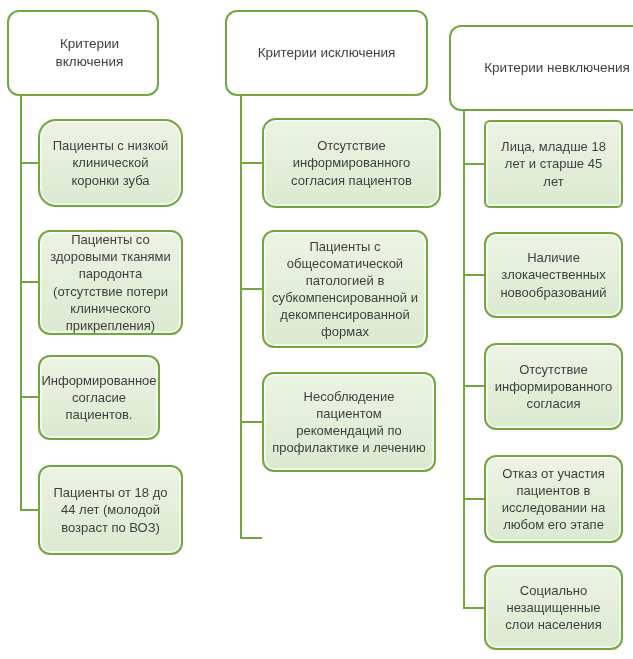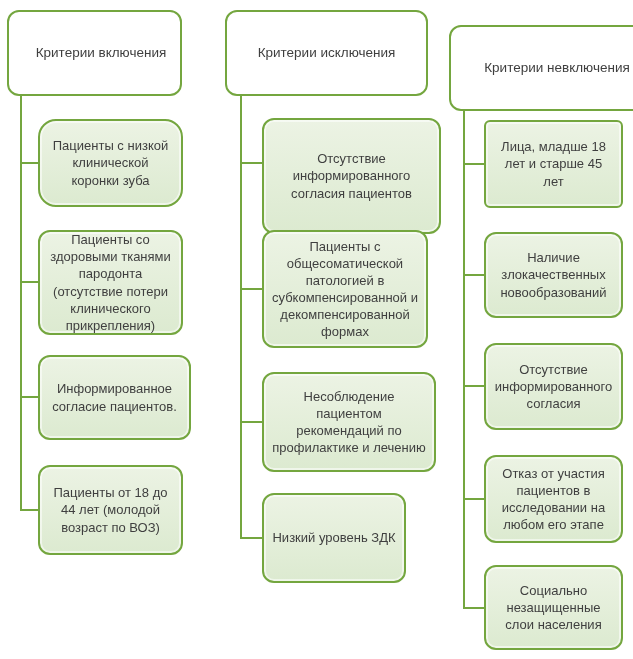--- a/index.html
+++ b/index.html
@@ -40,34 +40,34 @@
   .item-box {
     background: linear-gradient(var(--item-fill-top), var(--item-fill-bottom));
     box-shadow: inset 0 0 0 2px rgba(255,255,255,0.55);
     z-index: 2;
   }
   .vline, .hline { position: absolute; background: var(--border); z-index: 1; }
   .vline { width: 2px; }
   .hline { height: 2px; }
 
   
-  .c1h  { left: 7px;   top: 10px;  width: 175px; height: 86px; padding-left: 20px; }
+  .c1h  { left: 7px;   top: 10px;  width: 152px; height: 86px; padding-left: 20px; }
   .c1i1 { left: 38px;  top: 119px; width: 145px; height: 88px; border-radius: 18px; }
   .c1i2 { left: 38px;  top: 230px; width: 145px; height: 105px; }
-  .c1i3 { left: 38px;  top: 355px; width: 153px; height: 85px; }
+  .c1i3 { left: 38px;  top: 355px; width: 122px; height: 85px; }
   .c1i4 { left: 38px;  top: 465px; width: 145px; height: 90px; }
   .c1v  { left: 20px;  top: 95px;  height: 416px; }
   .c1s1 { left: 20px;  top: 162px; width: 18px; }
   .c1s2 { left: 20px;  top: 281px; width: 18px; }
   .c1s3 { left: 20px;  top: 396px; width: 18px; }
   .c1s4 { left: 20px;  top: 509px; width: 18px; }
 
   
   .c2h  { left: 225px; top: 10px;  width: 203px; height: 86px; }
-  .c2i1 { left: 262px; top: 118px; width: 179px; height: 116px; }
+  .c2i1 { left: 262px; top: 118px; width: 179px; height: 90px; border-radius: 14px; }
   .c2i2 { left: 262px; top: 230px; width: 166px; height: 118px; }
   .c2i3 { left: 262px; top: 372px; width: 174px; height: 100px; }
   .c2i4 { left: 262px; top: 493px; width: 144px; height: 90px; }
   .c2v  { left: 240px; top: 95px;  height: 444px; }
   .c2s1 { left: 240px; top: 162px; width: 22px; }
   .c2s2 { left: 240px; top: 288px; width: 22px; }
   .c2s3 { left: 240px; top: 421px; width: 22px; }
   .c2s4 { left: 240px; top: 537px; width: 22px; }
 
   
@@ -111,21 +111,20 @@
   <div class="box header-box c1h">Критерии включения</div>
   <div class="box item-box c1i1">Пациенты с низкой клинической коронки зуба</div>
   <div class="box item-box c1i2">Пациенты со здоровыми тканями пародонта (отсутствие потери клинического прикрепления)</div>
   <div class="box item-box c1i3">Информированное согласие пациентов.</div>
   <div class="box item-box c1i4">Пациенты от 18 до 44 лет (молодой возраст по ВОЗ)</div>
 
   <div class="box header-box c2h">Критерии исключения</div>
   <div class="box item-box c2i1">Отсутствие информированного согласия пациентов</div>
   <div class="box item-box c2i2">Пациенты с общесоматической патологией в субкомпенсированной и декомпенсированной формах</div>
   <div class="box item-box c2i3">Несоблюдение пациентом рекомендаций по профилактике и лечению</div>
-  <div class="box item-box c2i4">Низкий уровень ЗДК</div>
 
   <div class="box header-box c3h">Критерии невключения</div>
   <div class="box item-box c3i1">Лица, младше 18 лет и старше 45 лет</div>
   <div class="box item-box c3i2">Наличие злокачественных новообразований</div>
   <div class="box item-box c3i3">Отсутствие информированного согласия</div>
   <div class="box item-box c3i4">Отказ от участия пациентов в исследовании на любом его этапе</div>
   <div class="box item-box c3i5">Социально незащищенные слои населения</div>
 
 </div>
 

